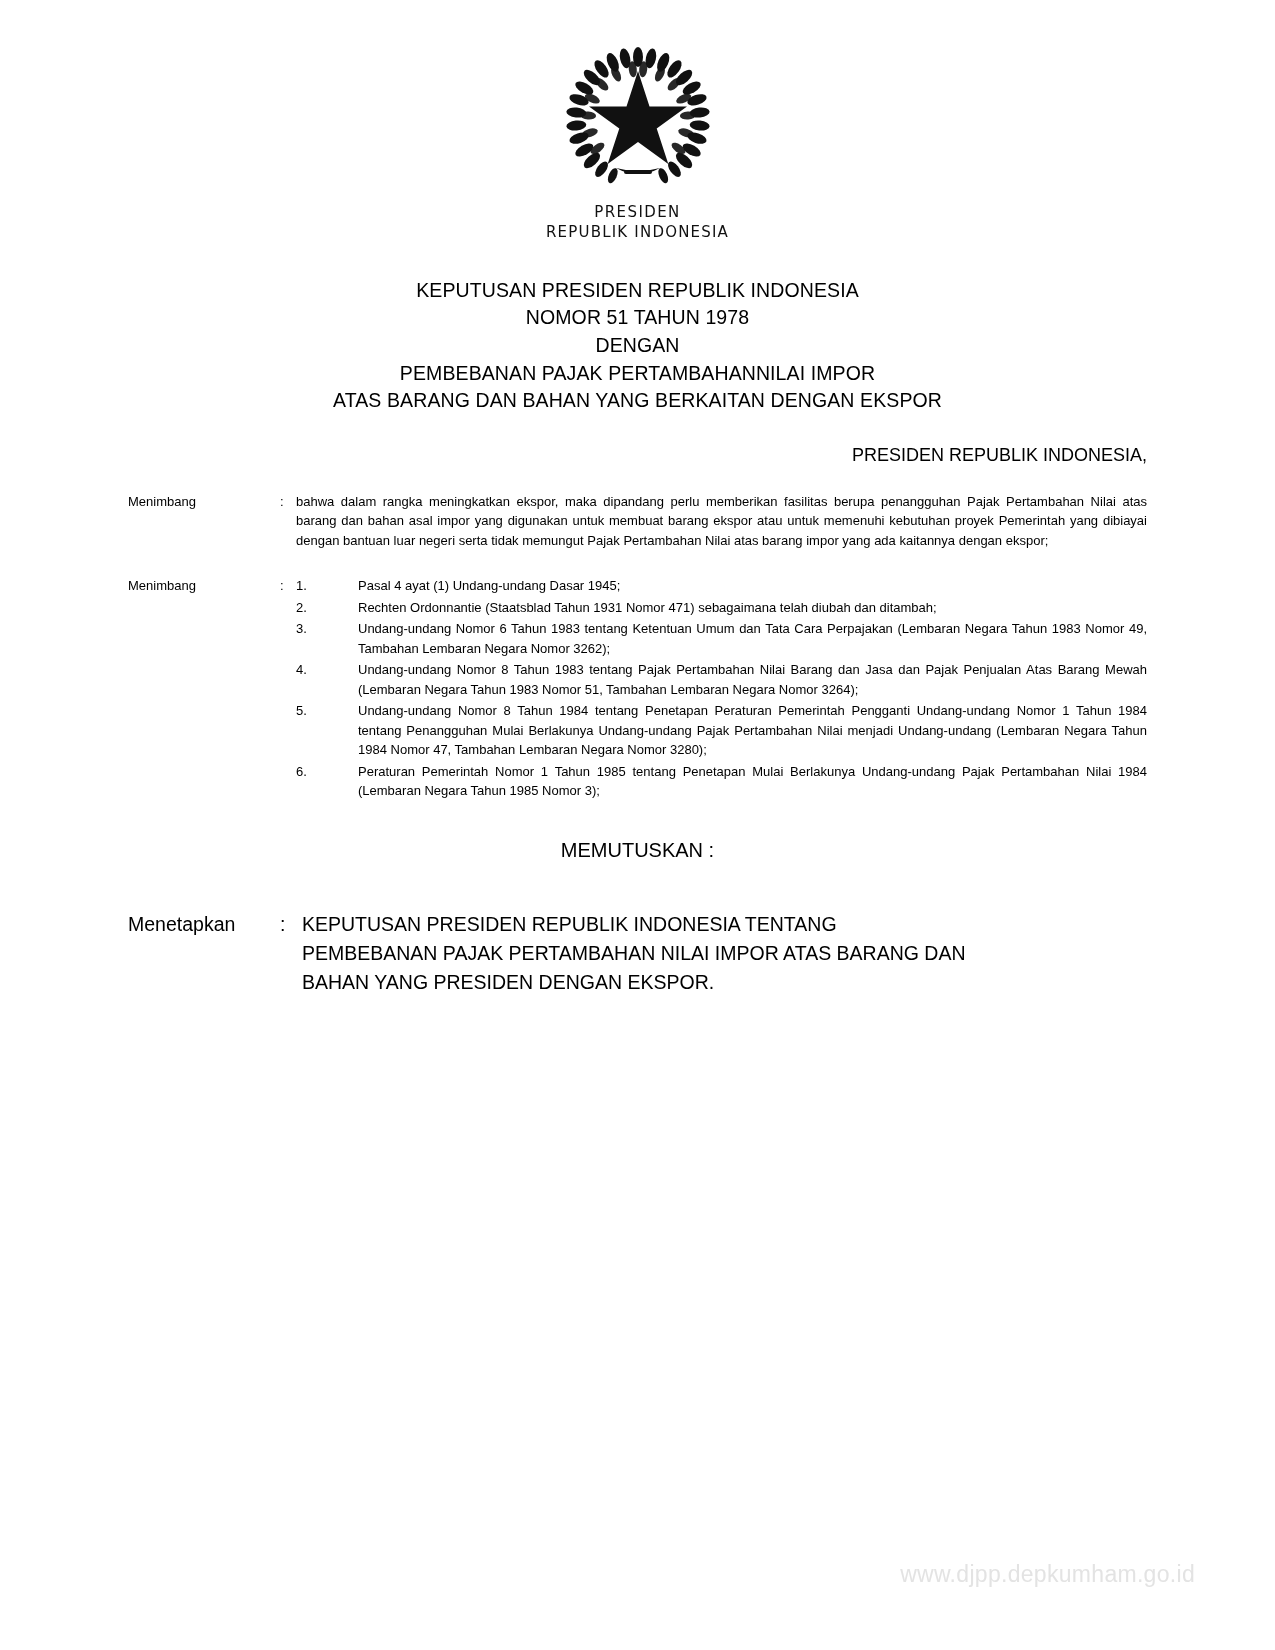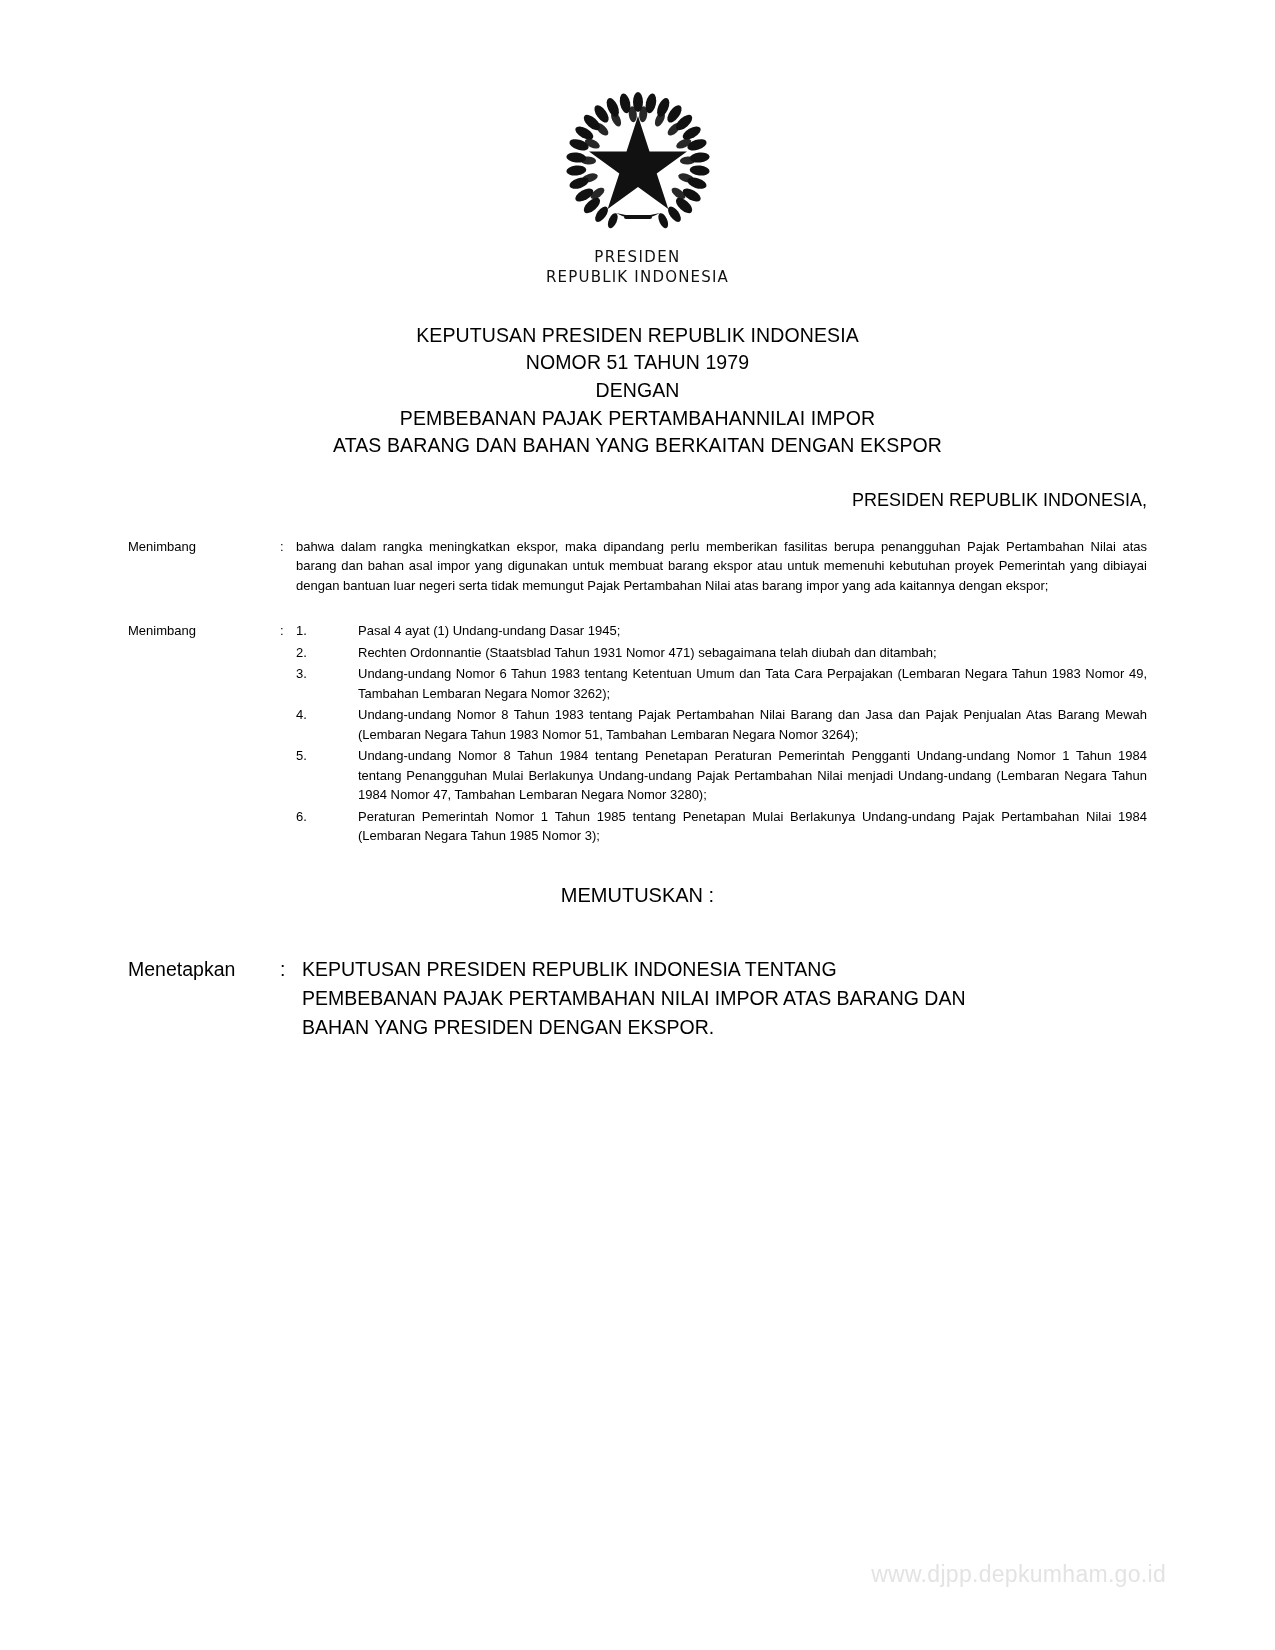--- a/index.html
+++ b/index.html
@@ -19,21 +19,21 @@
     position: relative;
     width: 1275px;
     height: 1650px;
     box-sizing: border-box;
     padding: 0 128px;
   }
 
   
   .emblem-block {
     text-align: center;
-    padding-top: 89px;
+    padding-top: 44px;
   }
   .emblem {
     width: 180px;
     height: 150px;
     margin: 0 auto;
     position: relative;
   }
   .wreath {
     position: absolute;
     left: 50%;
@@ -131,21 +131,21 @@
   .menetapkan-row .content {
     flex: 1 1 auto;
   }
   .menetapkan-row .content .j {
     text-align: justify;
     text-justify: inter-word;
   }
 
   .watermark {
     position: absolute;
-    right: 109px;
+    right: 80px;
     bottom: 62px;
     font-size: 23px;
     color: #e3e3e3;
     letter-spacing: 0.3px;
     font-family: "Liberation Sans", sans-serif;
   }
 </style>
 </head>
 <body>
 
@@ -296,21 +296,21 @@
       </svg>
     </div>
     <div class="emblem-caption">
       <div>PRESIDEN</div>
       <div>REPUBLIK  INDONESIA</div>
     </div>
   </div>
 
   <div class="title-block">
     <div>KEPUTUSAN PRESIDEN REPUBLIK INDONESIA</div>
-    <div>NOMOR 51 TAHUN 1979</div>
+    <div>NOMOR 51 TAHUN 1978</div>
     <div>DENGAN</div>
     <div>PEMBEBANAN PAJAK PERTAMBAHANNILAI IMPOR</div>
     <div>ATAS BARANG DAN BAHAN YANG BERKAITAN DENGAN EKSPOR</div>
   </div>
 
   <div class="opening">PRESIDEN REPUBLIK INDONESIA,</div>
 
   <div class="row">
     <div class="label">Menimbang</div>
     <div class="colon">:</div>

